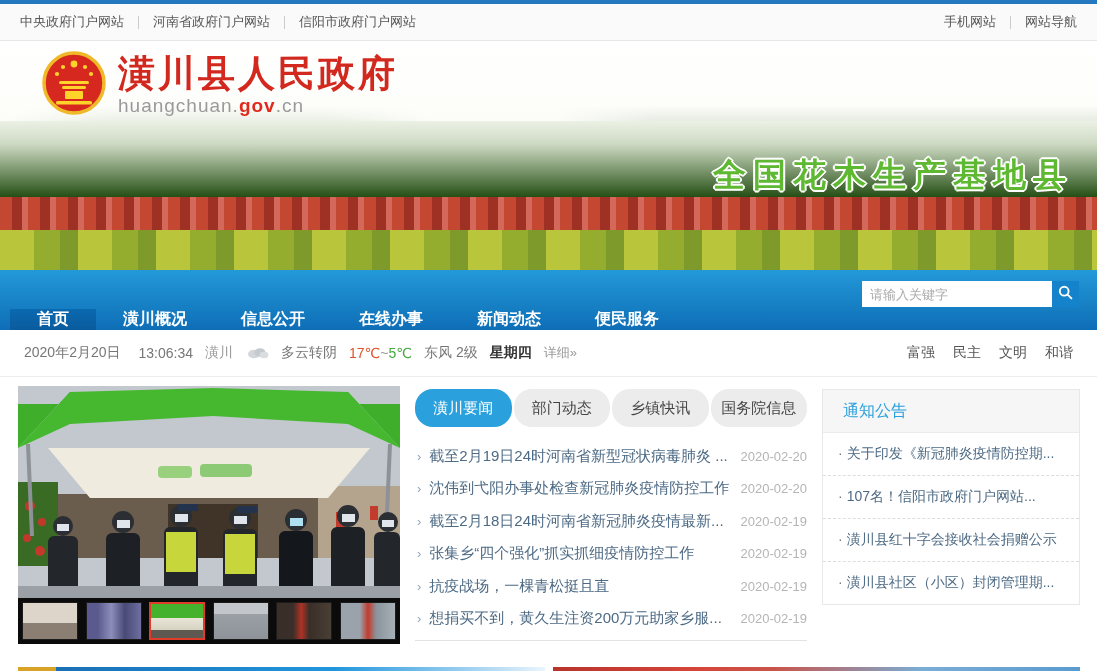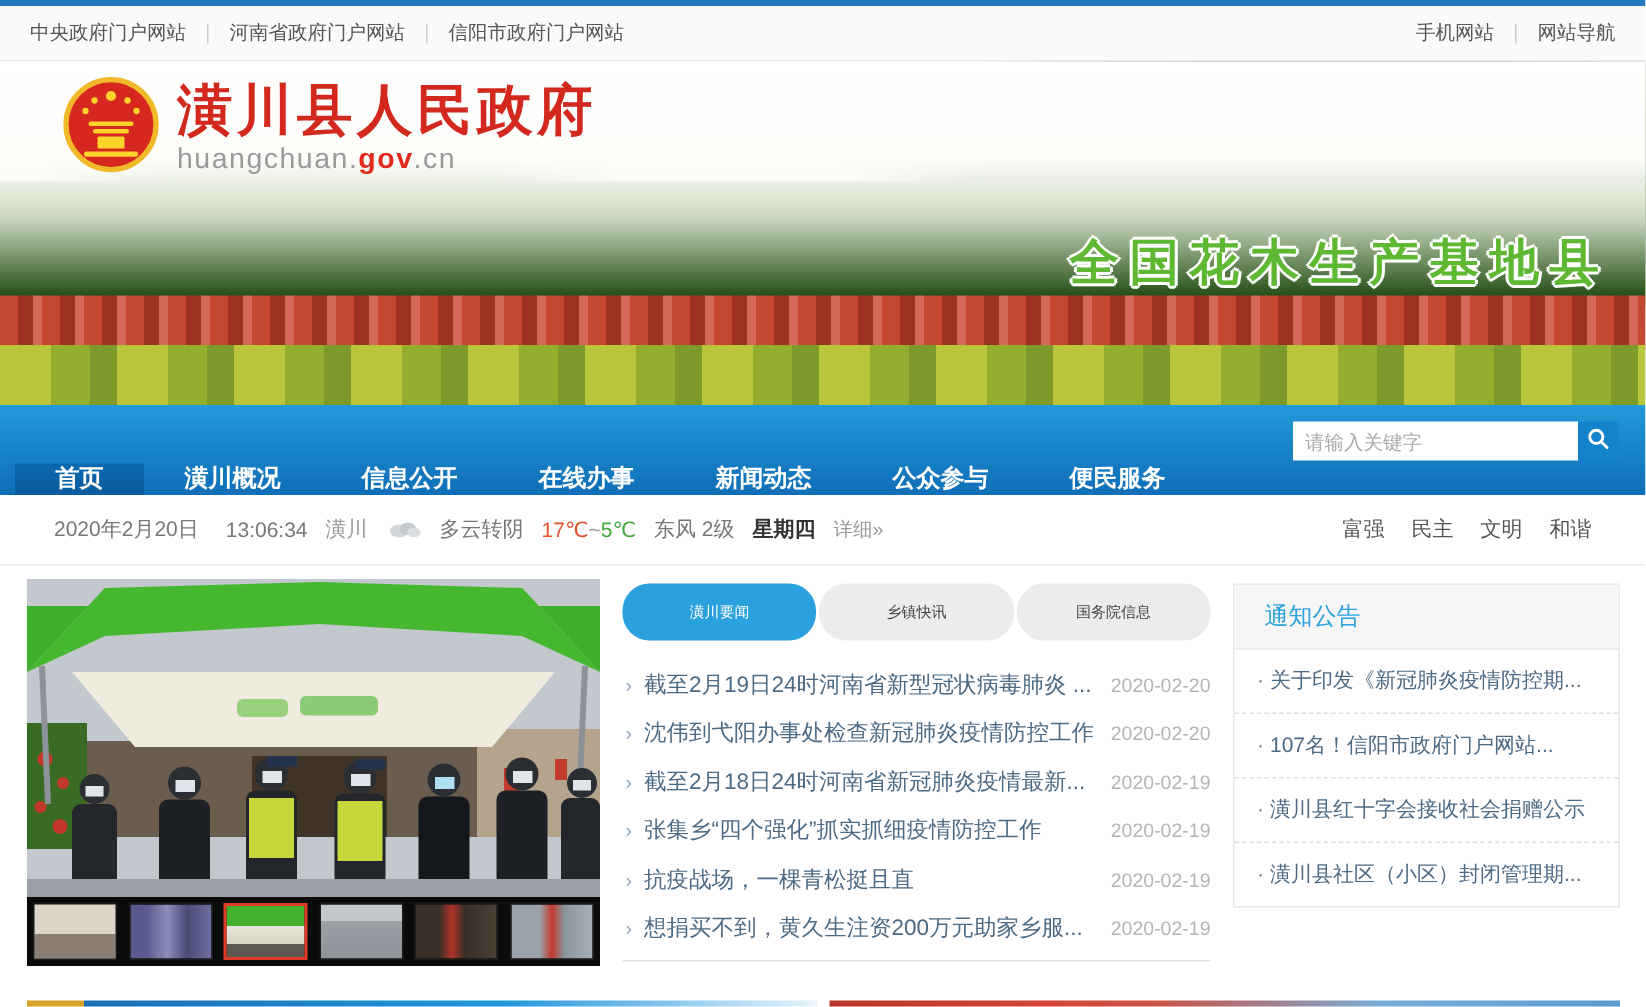--- a/index.html
+++ b/index.html
@@ -44,21 +44,21 @@
   .nav-item.active { background:linear-gradient(180deg,#0b69b0,#0a5b9d); }
   .searchbox { position:absolute; right:18px; top:11px; display:flex; }
   .searchbox input { width:190px; height:26px; border:none; padding:0 8px; font-size:13px;
     color:#444; outline:none; background:#fff; }
   .searchbox input::placeholder { color:#aaa; }
   .search-btn { width:27px; height:26px; background:#1583cc; border:none; cursor:pointer;
     display:flex; align-items:center; justify-content:center; }
 
   
   .infobar { height:47px; display:flex; align-items:center; justify-content:space-between;
-    padding:0 36px; border-bottom:1px solid #eee; background:#fff; }
+    padding:0 24px; border-bottom:1px solid #eee; background:#fff; }
   .infobar .left { display:flex; align-items:center; font-size:14px; color:#777; }
   .infobar .left > * { margin-right:12px; }
   .infobar .time { margin-left:6px; }
   .infobar .city { color:#999;font-family:Liberation Serif, serif; }
   .temp-high { color:#e0512c; }
   .temp-sep { color:#999; }
   .temp-low { color:#44a83c; }
   .weekday { color:#333; font-weight:bold; }
   .detail-link { color:#999; text-decoration:none; font-size:13px; }
   .values { display:flex; font-size:14px; color:#555; }
@@ -78,21 +78,21 @@
   .t2 { background:linear-gradient(90deg,#5a5a8e 20%,#8d8dbb 45%,#4a4a77 70%,#6f6fa0); }
   .t3 { background:linear-gradient(180deg,#45b22e 40%,#e9e5d7 40%,#d8d4c4 75%,#5d5850 75%); }
   .t4 { background:linear-gradient(180deg,#c3c7cb 30%,#9aa0a6 30%,#8e9399 100%); }
   .t5 { background:linear-gradient(90deg,#3a2f28 30%,#b03226 45%,#3a2f28 60%,#4a3f35); }
   .t6 { background:linear-gradient(90deg,#9aa3ab 35%,#c23b2d 50%,#8a949c 65%,#a7b0b7); }
 
   
   .news { flex:1; padding-top:3px; min-width:0; }
   .tabs { display:flex; height:38px; }
   .tab { flex:1; background:#ececec; margin-right:2px; display:flex; align-items:center;
-    justify-content:center; font-size:10px; color:#444; cursor:pointer;border-radius:18px; }
+    justify-content:center; font-size:15px; color:#444; cursor:pointer;border-radius:18px; }
   .tab:last-child { margin-right:0; }
   .tab.active { background:#2aa0dc; color:#fff; }
   .news-list { margin-top:13px; border-bottom:1px solid #e3e3e3; padding-bottom:5px; }
   .news-row { height:32.5px; display:flex; align-items:center; font-size:15px; cursor:pointer; }
   .news-bullet { color:#8fa7bc; font-size:13px; margin:0 8px 0 2px; }
   .news-title { flex:1; color:#4d6a84; white-space:nowrap; overflow:hidden; }
   .news-date { color:#b5b5b5; font-size:13px; margin-left:10px; }
 
   
   .notices { width:258px; padding-top:3px; }
@@ -153,21 +153,20 @@
   </div>
   <div class="slogan">全国花木生产基地县</div>
 </div>
 
 <div class="nav">
   <div class="nav-item active">首页</div>
   <div class="nav-item">潢川概况</div>
   <div class="nav-item">信息公开</div>
   <div class="nav-item">在线办事</div>
   <div class="nav-item">新闻动态</div>
-  <div class="nav-item">公众参与</div>
   <div class="nav-item">便民服务</div>
   <div class="searchbox">
     <input type="text" placeholder="请输入关键字" style="">
     <button class="search-btn">
       <span>
         <svg width="15" height="15" viewBox="0 0 15 15">
           <circle cx="6.2" cy="6.2" r="4.4" fill="none" stroke="#fff" stroke-width="1.9"></circle>
           <line x1="9.6" y1="9.6" x2="13.4" y2="13.4" stroke="#fff" stroke-width="1.9" stroke-linecap="round"></line>
         </svg>
       </span>
@@ -258,20 +257,21 @@
       <div class="thumb t3 active"></div>
       <div class="thumb t4"></div>
       <div class="thumb t5"></div>
       <div class="thumb t6"></div>
     </div>
   </div>
 
   <div class="news">
     <div class="tabs">
       <div class="tab active">潢川要闻</div>
+      <div class="tab">部门动态</div>
       <div class="tab">乡镇快讯</div>
       <div class="tab">国务院信息</div>
     </div>
     <div class="news-list">
       <div class="news-row">
         <span class="news-bullet">›</span>
         <span class="news-title">截至2月19日24时河南省新型冠状病毒肺炎 ...</span>
         <span class="news-date">2020-02-20</span>
       </div>
       <div class="news-row">

